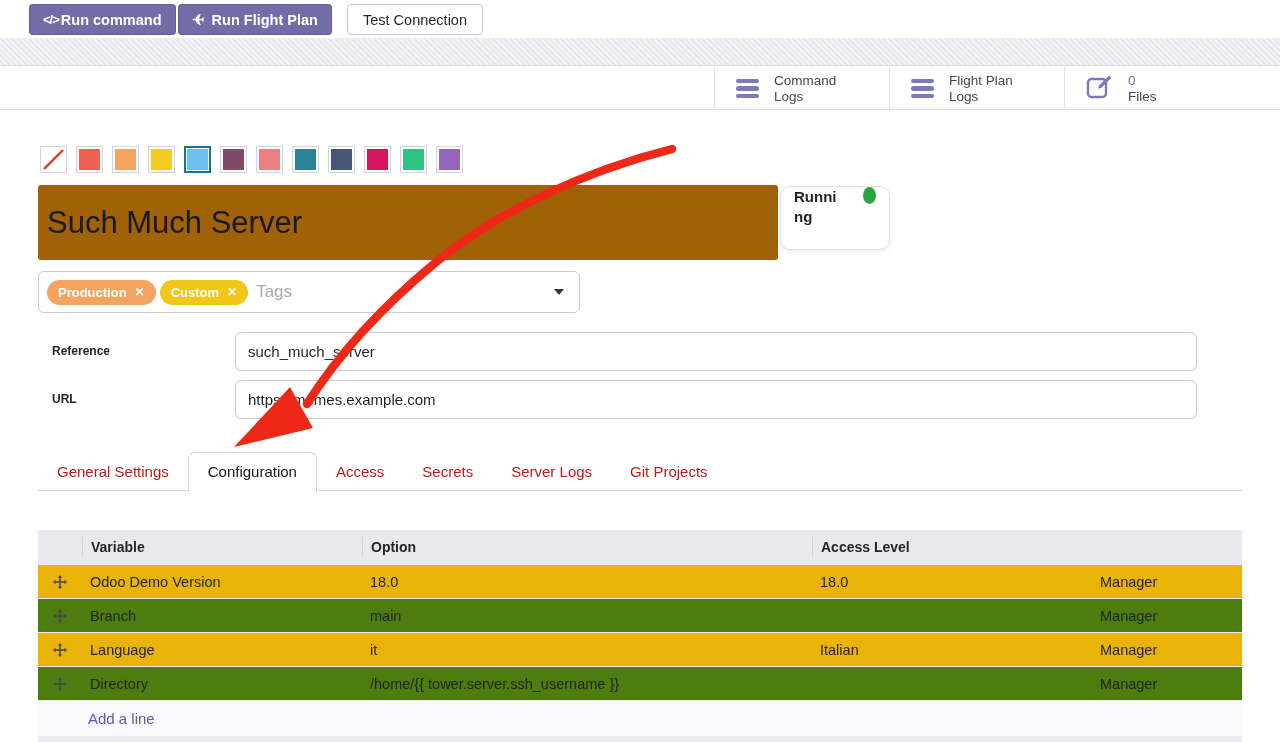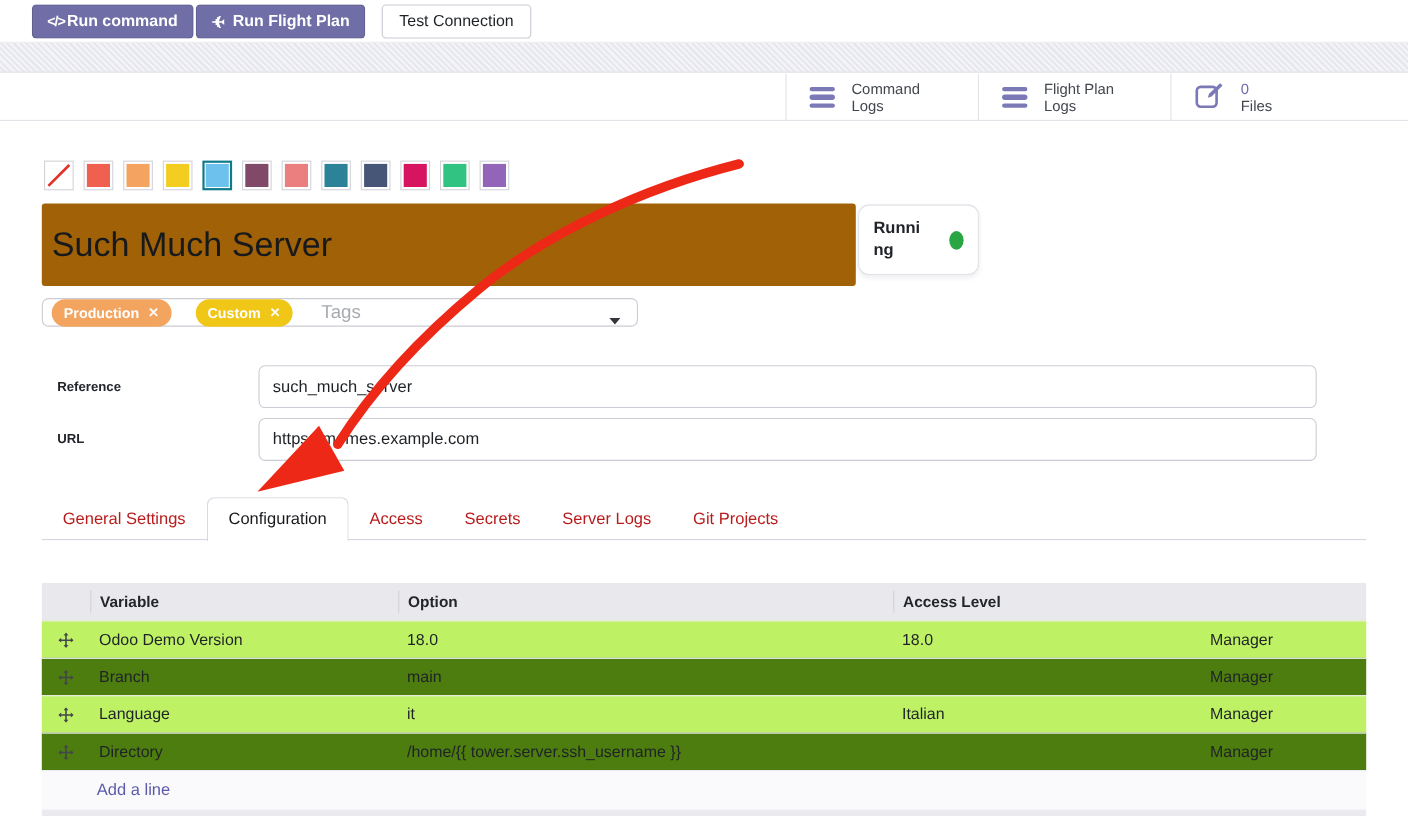--- a/index.html
+++ b/index.html
@@ -41,30 +41,30 @@
   .swatch i { display:block; width:100%; height:100%; }
   .swatch.selected { border:2px solid #0e7a8b; padding:1px; }
   .swatch svg { display:block; width:100%; height:100%; }
 
   
   #title { position:absolute; left:38px; top:185px; width:740px; height:75px;
            border-radius:3px; display:flex; align-items:center; padding-left:9px;
            font-size:31px; color:#17191c; }
   #status { position:absolute; left:780px; top:186px; width:110px; height:64px;
             background:#fff; border:1px solid #e1e1e8; border-radius:10px;
-            box-shadow:0 2px 5px rgba(40,40,60,.08); display:flex; align-items:center;
+            box-shadow:0 2px 5px rgba(40,40,60,.08); display:flex; align-items:flex-start;
             justify-content:space-between; padding:0 13px; cursor:pointer; }
   #status .st-label { font-weight:700; font-size:15px; line-height:1.35; width:48px;
                       word-break:break-all; color:#1f2227; }
   #status .st-dot { width:13px; height:17px; border-radius:50%; }
 
   
-  #tags { position:absolute; left:38px; top:271px; width:542px; height:26px;
+  #tags { position:absolute; left:38px; top:271px; width:542px; height:42px;
           border:1px solid #ccccd4; border-radius:6px; background:#fff;
-          display:flex; align-items:center; padding-left:8px; gap:22px; }
+          display:flex; align-items:center; padding-left:8px; gap:4px; }
   .pill { height:25px; border-radius:13px; color:#fff; font-size:13px; font-weight:700;
           display:flex; align-items:center; padding:0 11px; gap:8px; }
   .pill .x { font-size:12px; cursor:pointer; opacity:.95; }
   #tags .placeholder { font-size:17px; color:#a7aaaf; margin-left:4px; }
   #tags .caret { position:absolute; right:15px; top:17px; width:0; height:0;
                  border:5px solid transparent; border-top:6px solid #33373c; }
 
   
   .fld-label { position:absolute; left:40px; font-size:12px; font-weight:700;
                color:#22262b; line-height:39px;margin-left:12px; }
@@ -80,21 +80,21 @@
   .tab.active { background:#fff; border:1px solid #d6d6de; border-bottom:none;
                 border-radius:7px 7px 0 0; color:#17191c; height:40px; line-height:37px; }
 
   
   #table { position:absolute; left:38px; top:530px; width:1204px; font-size:14.5px; color:#1f2327; }
   .grid-row { display:grid; grid-template-columns:44px 280px 450px 280px 150px; align-items:center; }
   #thead { background:#e9e9ed; height:34px; font-weight:700; color:#222529; font-size:14px; }
   #thead > div { padding-left:8px; border-left:1px solid #d2d2d9; height:20px; line-height:20px; }
   #thead > div:first-child { border-left:none; }
   .trow { height:34px; border-top:1px solid #ebebf0; background:#4d7c0f; cursor:pointer; }
-  .trow.alt { background:#bef264; }
+  .trow.alt { background:#eab308; }
   .trow > div { padding-left:8px; }
   .handle-cell { display:flex; justify-content:center; padding-left:0 !important; cursor:move; }
   #tfoot { height:36px; background:#fafafc; border-top:1px solid #ebebf0; display:flex;
            align-items:center; padding-left:50px; }
   #tfoot span { color:#5c5aa8; font-size:15px; cursor:pointer; }
   #bottom-strip { position:absolute; left:38px; top:736px; width:1204px; height:6px; background:#ebebef; }
 
   
   #arrow-overlay { position:absolute; left:0; top:0; width:1280px; height:742px;
                    pointer-events:none; z-index:40; }

